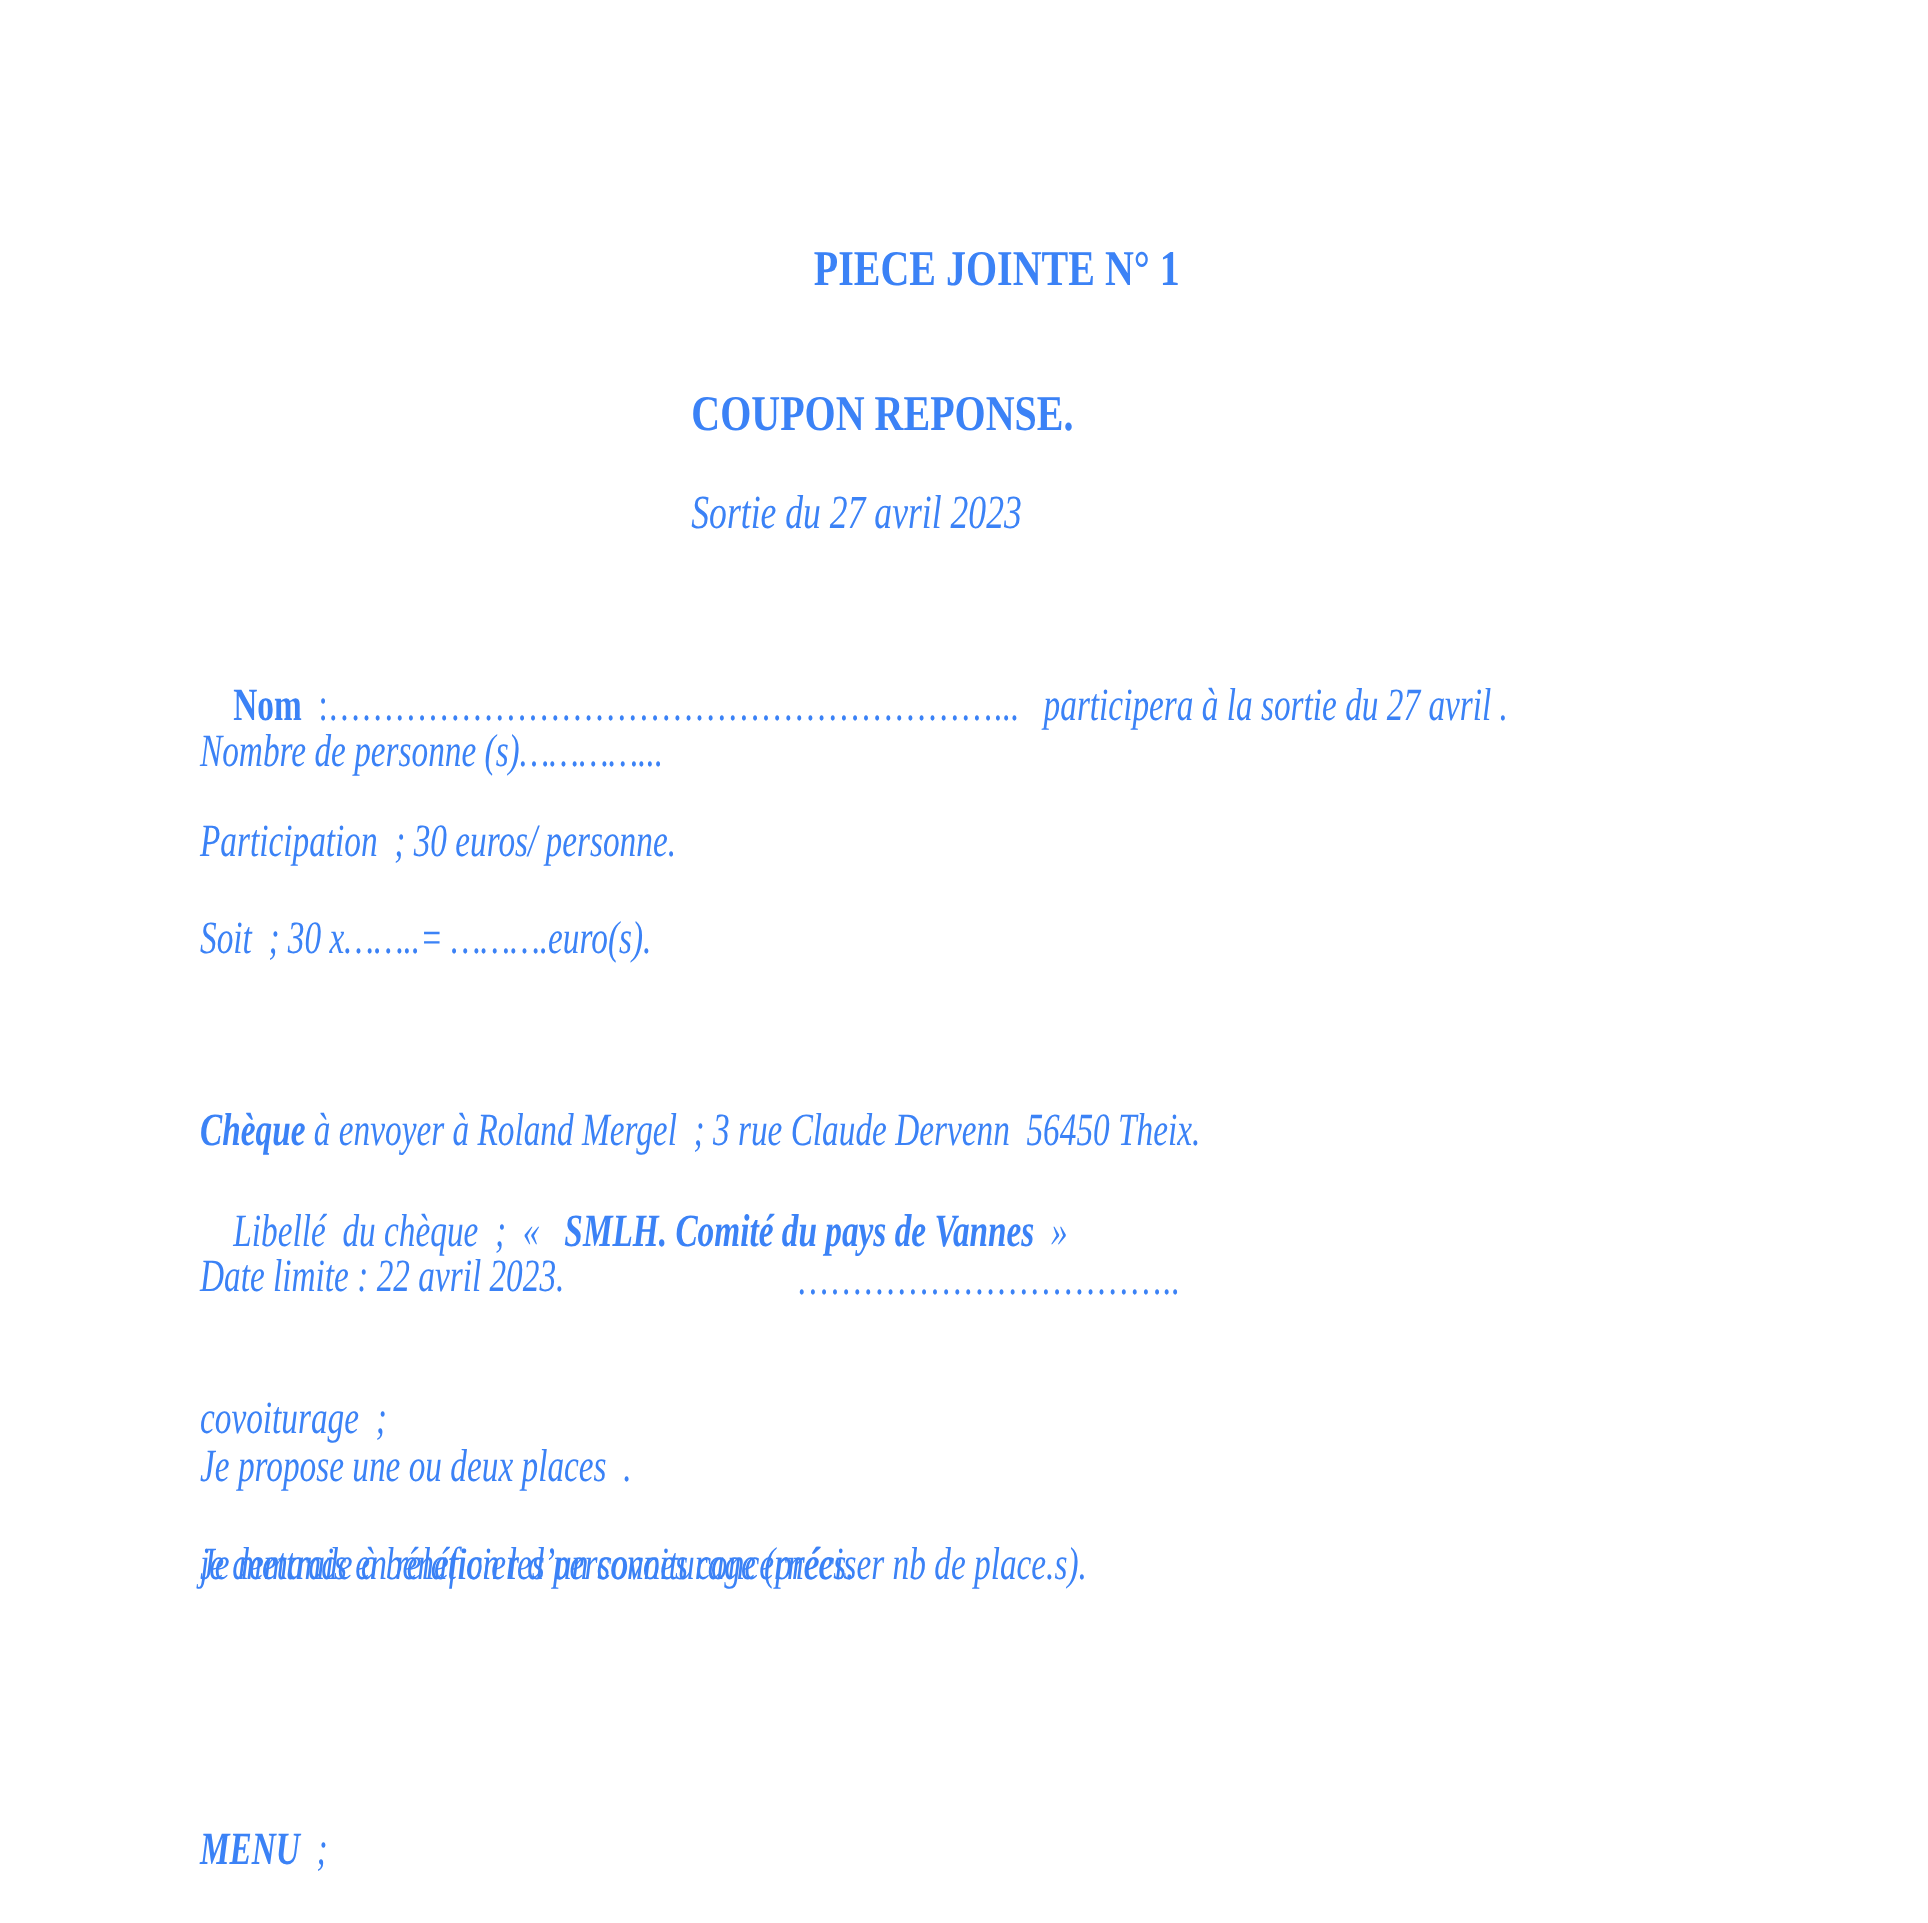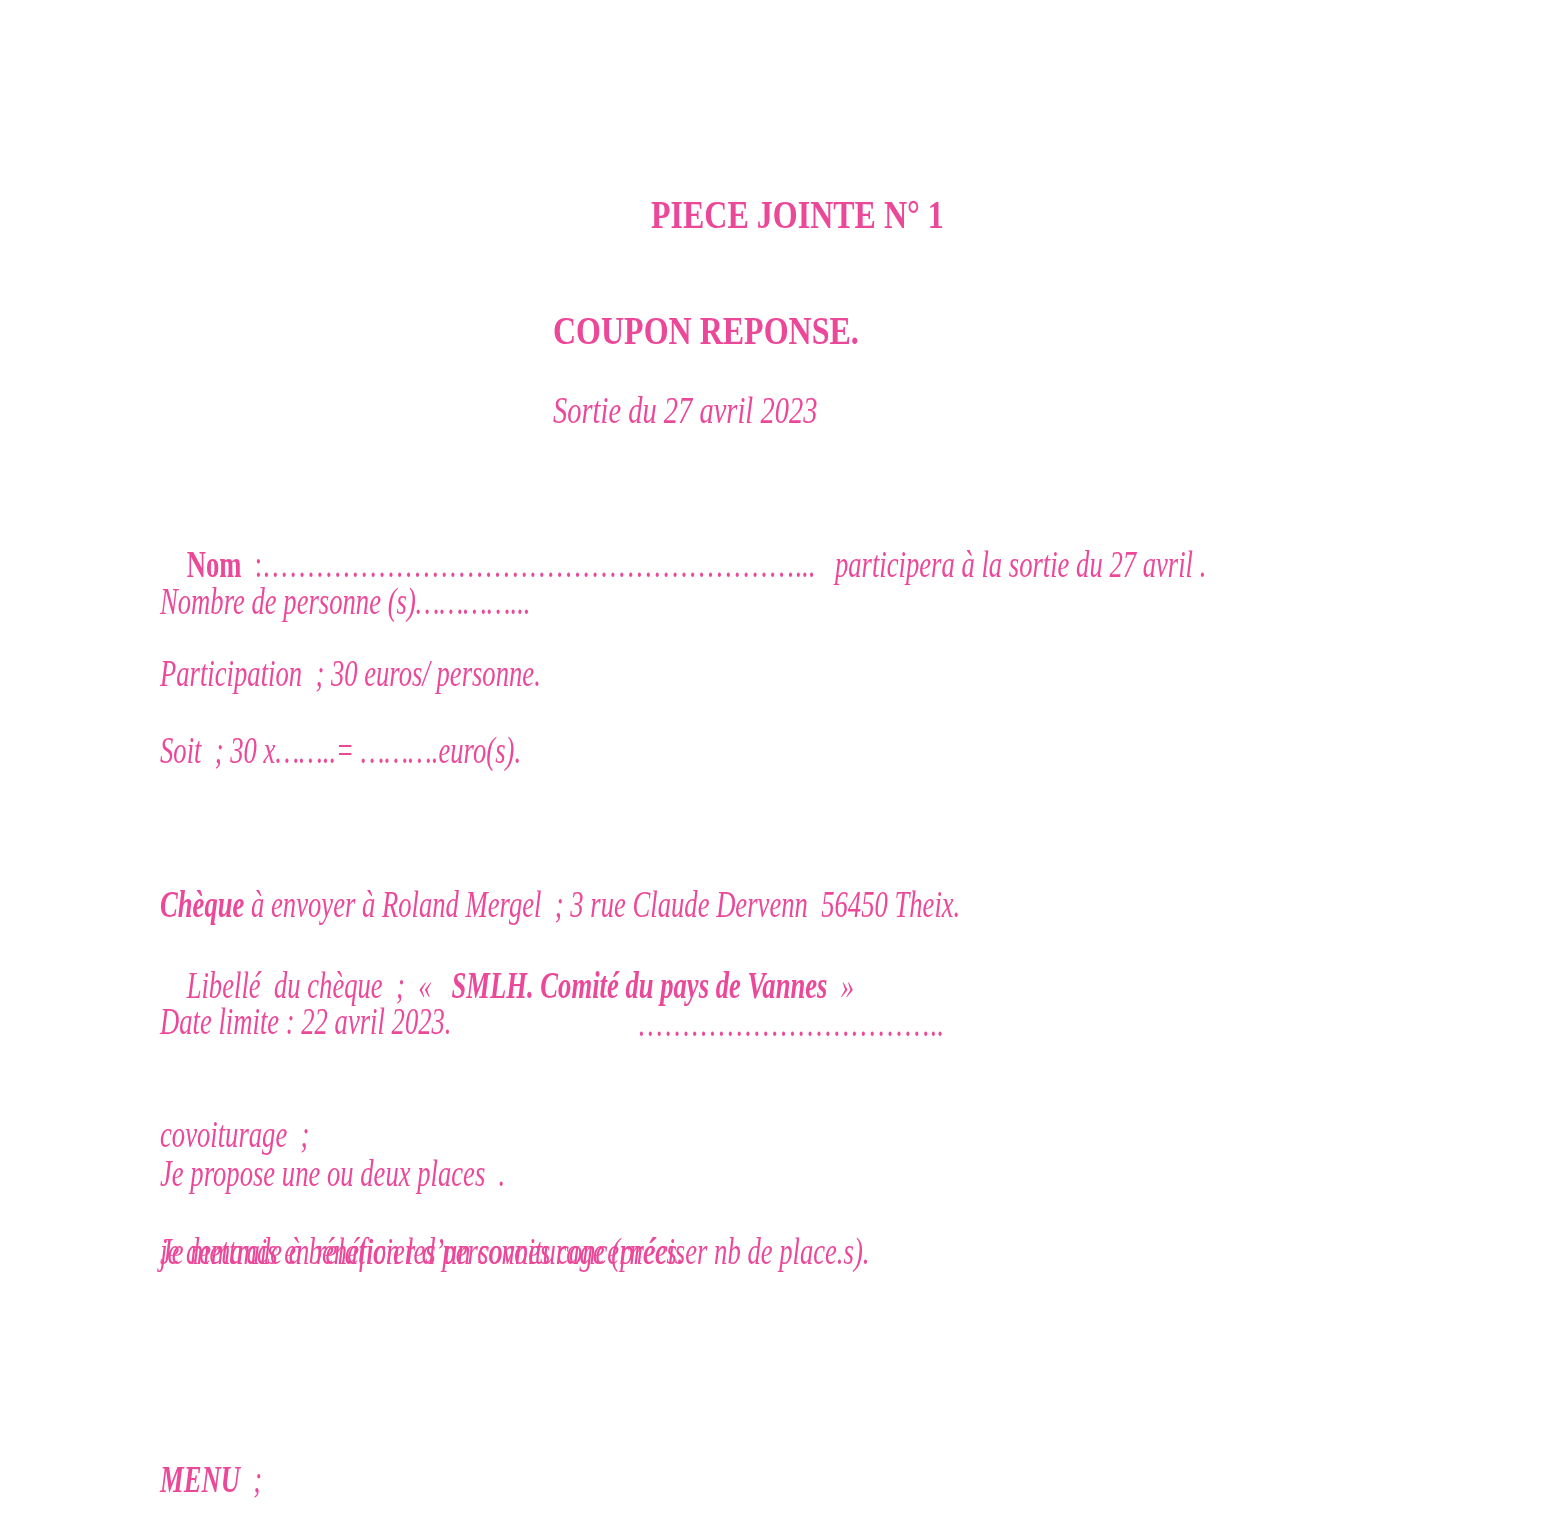--- a/index.html
+++ b/index.html
@@ -5,21 +5,21 @@
   html, body {
     margin: 0;
     padding: 0;
     background: #ffffff;
   }
   .page {
     position: relative;
     width: 1542px;
     height: 1538px;
     background: #ffffff;
-    color: #ec4899;
+    color: #3b82f6;
     font-family: "Liberation Serif", "DejaVu Serif", serif;
     overflow: hidden;
   }
   .line {
     position: absolute;
     white-space: pre;
     font-size: 37px;
     line-height: 39px;
     transform: scaleX(0.72);
     transform-origin: 0 0;

